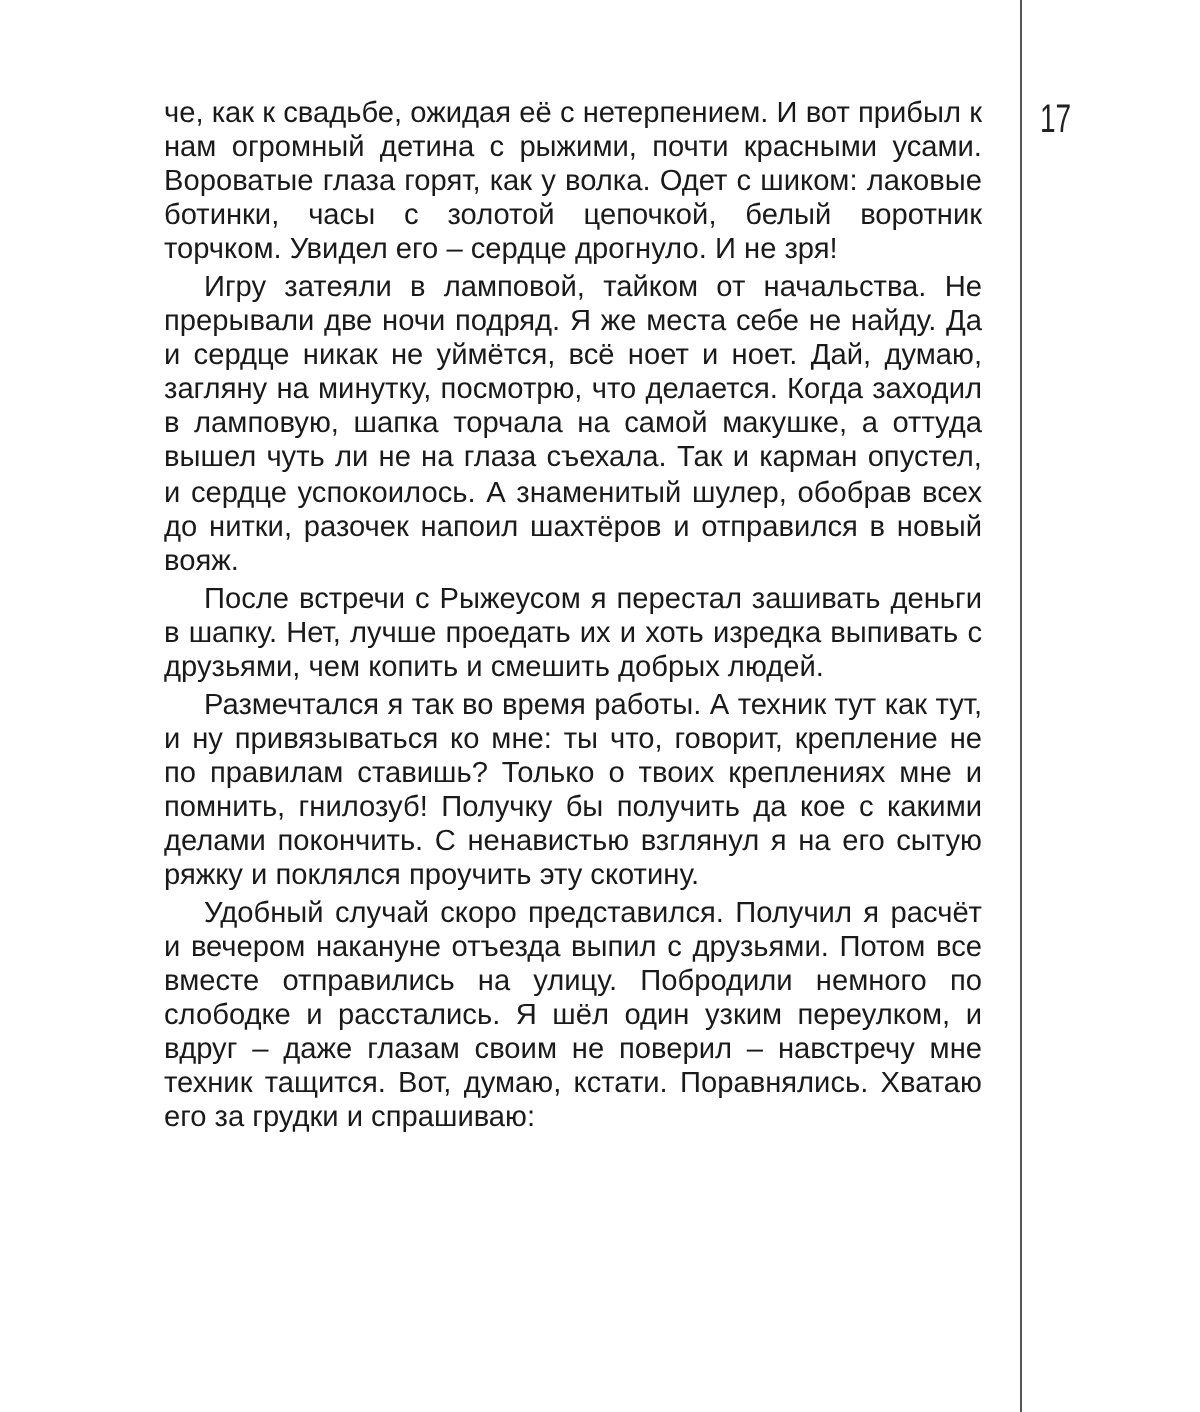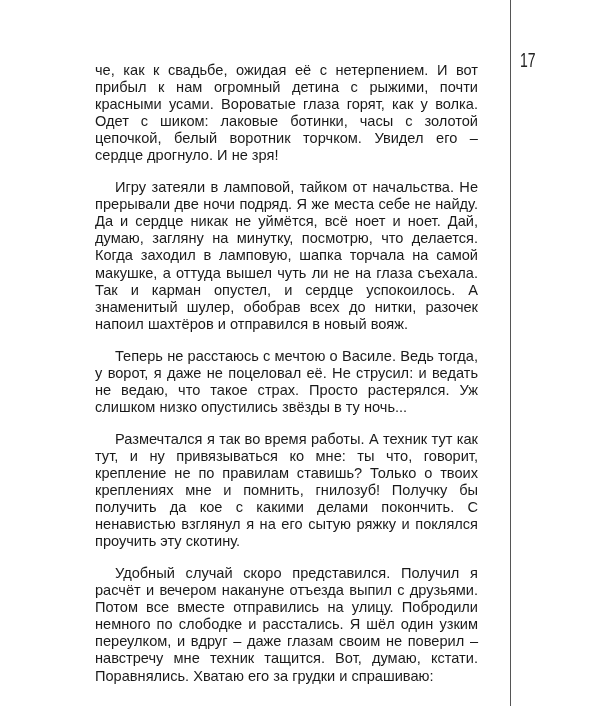--- a/index.html
+++ b/index.html
@@ -18,21 +18,21 @@
     .page-text {
       position: absolute;
       left: 80px;
       top: 47px;
       width: 413px;
       font-size: 14.6px;
       line-height: 17.05px;
       text-align: justify;
     }
     .page-text p {
-      margin: 15px;
+      margin: 2px;
       text-indent: 20px;
     }
     .page-text p.cont {
       text-indent: 0;
     }
     .divider {
       position: absolute;
       left: 510px;
       top: 0;
       width: 1px;
@@ -49,21 +49,21 @@
       transform-origin: left top;
       color: #222222;
     }
   </style>
 </head>
 <body>
 
 <div class="page-text">
   <p class="cont">че, как к свадьбе, ожидая её с нетерпением. И вот прибыл к нам огромный детина с рыжими, почти красными усами. Вороватые глаза горят, как у волка. Одет с шиком: лаковые ботинки, часы с золотой цепочкой, белый воротник торчком. Увидел его – сердце дрогнуло. И не зря!</p>
   <p>Игру затеяли в ламповой, тайком от начальства. Не прерывали две ночи подряд. Я же места себе не найду. Да и сердце никак не уймётся, всё ноет и ноет. Дай, думаю, загляну на минутку, посмотрю, что делается. Когда заходил в ламповую, шапка торчала на самой макушке, а оттуда вышел чуть ли не на глаза съехала. Так и карман опустел, и сердце успокоилось. А знаменитый шулер, обобрав всех до нитки, разочек напоил шахтёров и отправился в новый вояж.</p>
-  <p>Теперь не расстаюсь с мечтою о Василе. Ведь тогда, у ворот, я даже не поцеловал её. Не струсил: и ведать не ведаю, что такое страх. Просто растерялся. Уж слишком низко опустились звёзды в ту ночь...</p>
+  <p>После встречи с Рыжеусом я перестал зашивать деньги в шапку. Нет, лучше проедать их и хоть изредка выпивать с друзьями, чем копить и смешить добрых людей.</p>
   <p>Размечтался я так во время работы. А техник тут как тут, и ну привязываться ко мне: ты что, говорит, крепление не по правилам ставишь? Только о твоих креплениях мне и помнить, гнилозуб! Получку бы получить да кое с какими делами покончить. С ненавистью взглянул я на его сытую ряжку и поклялся проучить эту скотину.</p>
   <p>Удобный случай скоро представился. Получил я расчёт и вечером накануне отъезда выпил с друзьями. Потом все вместе отправились на улицу. Побродили немного по слободке и расстались. Я шёл один узким переулком, и вдруг – даже глазам своим не поверил – навстречу мне техник тащится. Вот, думаю, кстати. Поравнялись. Хватаю его за грудки и спрашиваю:</p>
 
 </div>
 
 <div class="divider"></div>
 
 <div class="page-number">17</div>
 
 </body></html>

